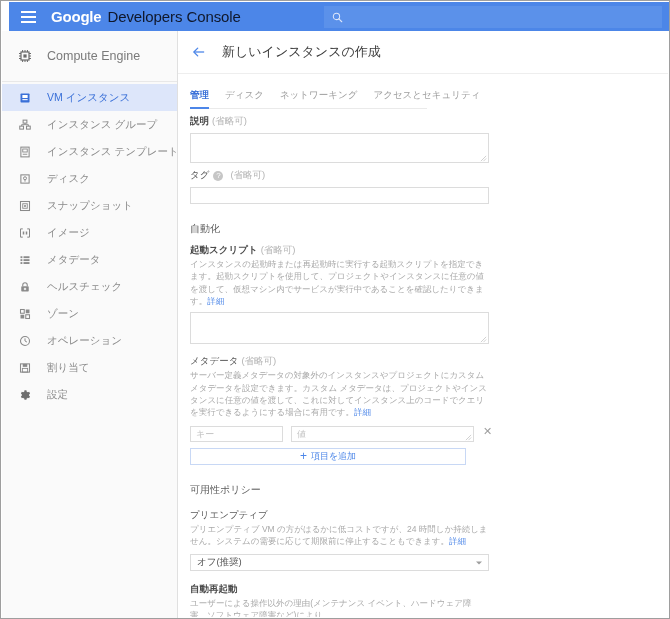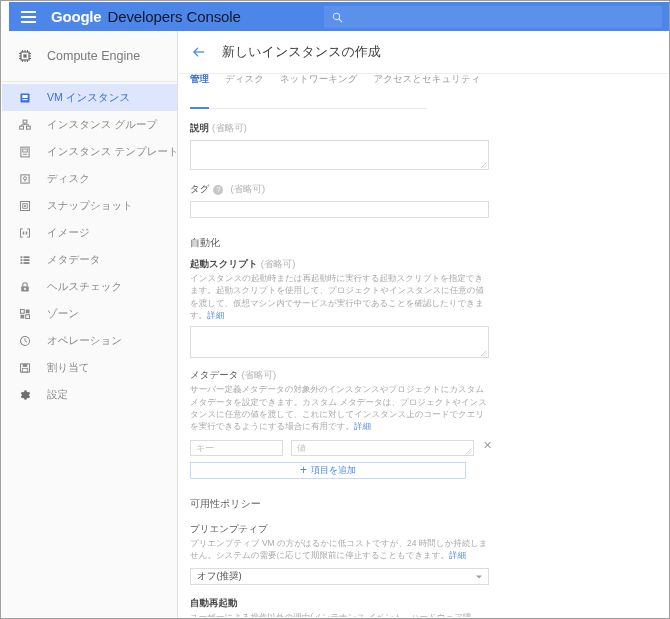--- a/index.html
+++ b/index.html
@@ -207,21 +207,21 @@
     display: flex;
     align-items: flex-end;
     height: 26px;
     margin-top: 8px;
     border-bottom: 1px solid #eaeaea;
     width: 237px;
   }
   .tab {
     font-size: 9.5px;
     color: #9e9e9e;
-    padding: 0 0 22px 0;
+    padding: 0 0 6px 0;
     margin-right: 16px;
     cursor: pointer;
     white-space: nowrap;
     position: relative;
   }
   .tab.active {
     color: #3a70d8;
     font-weight: bold;
   }
   .tab.active::after {
@@ -231,21 +231,21 @@
     right: 0;
     bottom: -1px;
     height: 2px;
     background: #4c86e8;
   }
 
   
   .field-label {
     font-size: 9.5px;
     color: #5b5b5b;
-    margin-top: 13px;
+    margin-top: 6px;
     margin-bottom: 5px;
     display: flex;
     align-items: center;
   }
   .field-label b {
     font-weight: bold;
     color: #4a4a4a;
   }
   .optional {
     color: #b3b3b3;

